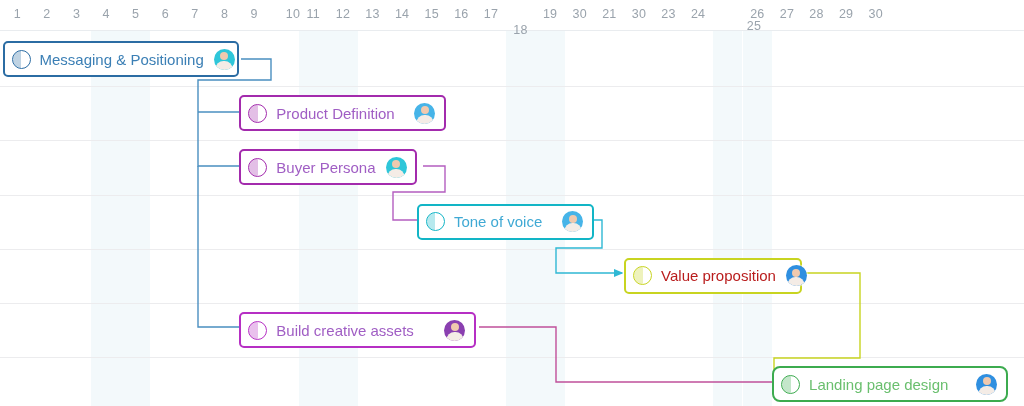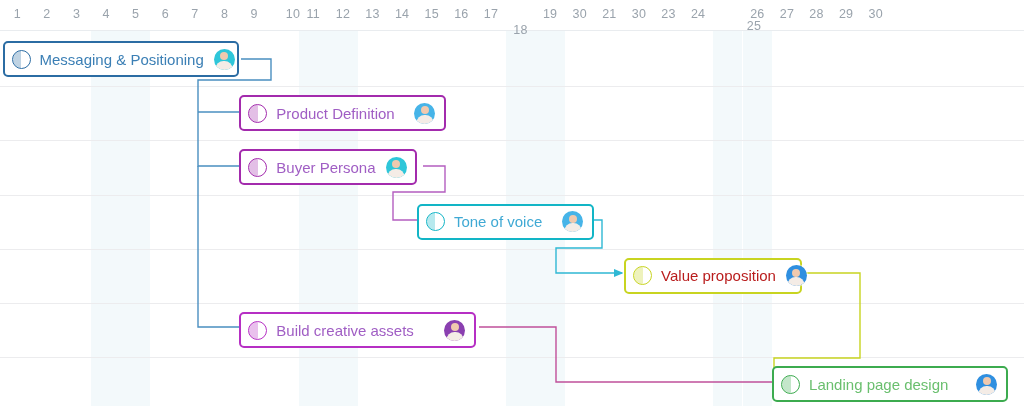--- a/index.html
+++ b/index.html
@@ -231,21 +231,21 @@
       </div>
       <div class="task" style="left: 239.3px; width: 236.8px; top: 312px; border-color: rgb(182, 47, 196);">
         <span class="status" style="color: rgb(182, 47, 196);"></span>
         <span class="tlabel" style="color: rgb(160, 94, 196);">Build creative assets</span>
         <span class="avatar">
           <span class="bg" style="background: rgb(138, 63, 176);"></span>
           <span class="body"></span>
           <span class="head"></span>
         </span>
       </div>
-      <div class="task" style="left: 772.1px; width: 236px; top: 366.2px; border-color: rgb(60, 171, 79);">
+      <div class="task" style="left: 772.1px; width: 236px; top: 366.2px; border-color: rgb(60, 171, 79); border-radius: 8px;">
         <span class="status" style="color: rgb(60, 171, 79);"></span>
         <span class="tlabel" style="color: rgb(106, 191, 110);">Landing  page design</span>
         <span class="avatar">
           <span class="bg" style="background: rgb(47, 143, 224);"></span>
           <span class="body"></span>
           <span class="head"></span>
         </span>
       </div>
     </div>
 

